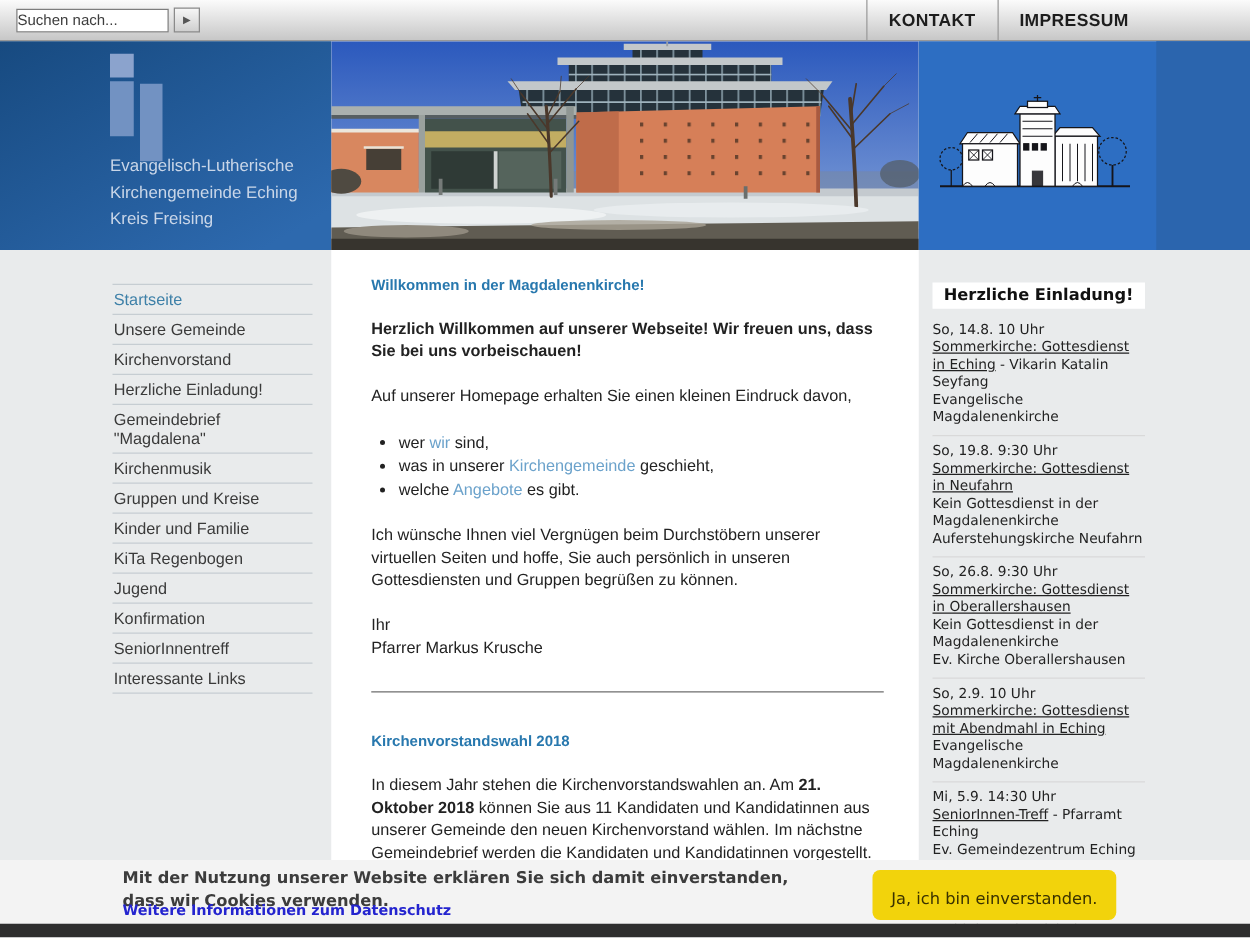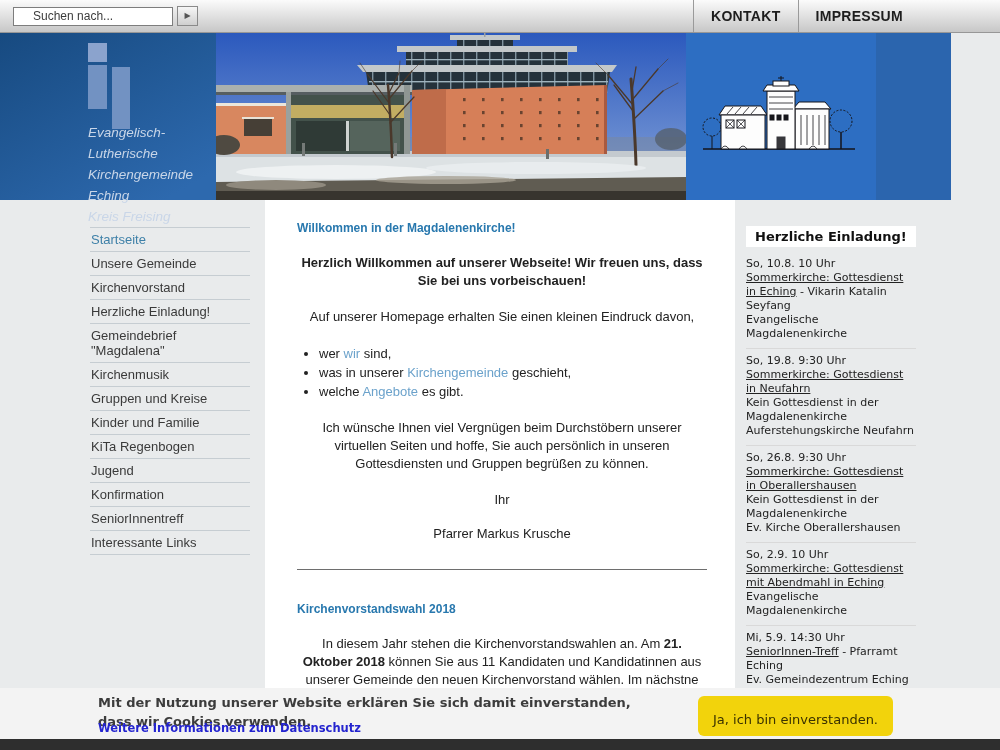--- a/index.html
+++ b/index.html
@@ -1,29 +1,29 @@
 <!DOCTYPE html>
 <html lang="de"><head>
 <meta charset="utf-8">
 <style>
   html,body{margin:0;padding:0;}
   body{font-family:"Liberation Sans",sans-serif;background:#cfd2d4;}
   .page{position:relative;width:1000px;height:750px;background:#e9ebec;overflow:hidden;margin:0 auto;}
 
   
   .topbar{height:32px;background:linear-gradient(#fbfbfb,#c7c7c7);border-bottom:1px solid #979797;display:flex;align-items:center;}
-  .search-input{margin-left:13px;width:120px;height:15px;border:1px solid #7d7d7d;padding:1px 19px;font:12px "Liberation Sans",sans-serif;color:#000000;background:#fff;}
+  .search-input{margin-left:13px;width:120px;height:15px;border:1px solid #7d7d7d;padding:1px 0;font:12px "Liberation Sans",sans-serif;color:#000000;background:#fff;}
   .search-input::placeholder{color:#3c3c3c;opacity:1;}
   .search-btn{margin-left:4px;width:21px;height:20px;border:1px solid #8a8a8a;background:linear-gradient(#f6f6f6,#cfcfcf);font-size:8px;color:#555;line-height:18px;text-align:center;cursor:pointer;padding:0;}
   .top-links{margin-left:auto;margin-right:80px;display:flex;height:32px;}
   .top-links a{display:block;line-height:32px;padding:0 17px;font-size:14px;font-weight:bold;color:#1d1d1d;text-decoration:none;border-left:1px solid #9a9a9a;letter-spacing:.3px;}
 
   
   .header{height:167px;display:flex;}
-  .header-left{width:216px;background:linear-gradient(150deg,#174a80 0%,#2d69ae 90%);position:relative;flex:none;font-style:italic;}
+  .header-left{width:265px;background:linear-gradient(150deg,#174a80 0%,#2d69ae 90%);position:relative;flex:none;}
   .logo-r{position:absolute;}
   .logo-r1{left:88px;top:10px;width:19px;height:19px;background:#8ba3cd;}
   .logo-r2{left:88px;top:32px;width:19px;height:44px;background:#7292c2;}
   .logo-r3{left:112px;top:34px;width:18px;height:62px;background:#7292c2;}
   .site-name{position:absolute;left:88px;top:89px;color:#c9d6e8;font-size:13.5px;line-height:21px;}
   .header-photo{width:470px;position:relative;flex:none;}
   .header-photo svg{display:block;}
   .header-right{width:265px;background:#2d6ec2;position:relative;flex:none;}
   .header-right .edge{position:absolute;right:0;top:0;bottom:0;width:75px;background:#2b65ae;}
   .church-sketch{position:absolute;left:13px;top:42px;}
@@ -33,21 +33,21 @@
   .sidenav{width:265px;box-sizing:border-box;padding:27px 0 0 90px;flex:none;}
   .sidenav ul{list-style:none;margin:0;padding:0;width:160px;}
   .sidenav li{border-bottom:1px solid #c6cdd2;}
   .sidenav li:first-child{border-top:1px solid #c6cdd2;}
   .sidenav a{display:block;padding:4px 0 4px 1px;font-size:13px;color:#3a3a3a;text-decoration:none;}
   .sidenav a.active{color:#3e80a8;}
 
   .main{width:470px;background:#fff;box-sizing:border-box;padding:21px 28px 0 32px;flex:none;}
   .main h1,.main h2{font-size:12px;color:#2878ae;margin:0 0 19px;}
   .main h2{margin-top:32px;}
-  .main p{font-size:13px;line-height:18px;color:#222;margin:16px 0 18px;text-align:center;}
+  .main p{font-size:13px;line-height:18px;color:#222;margin:0 0 18px;}
   .main p.b{font-weight:bold;}
   .main ul.bullets{margin:0 0 18px;padding-left:22px;}
   .main ul.bullets li{font-size:13px;line-height:19px;color:#222;}
   .main a{color:#6ba2cb;text-decoration:none;}
   .main .signoff{margin-bottom:0;}
   .main hr{border:none;border-top:1px solid #6e6e6e;margin:26px 0 0;}
 
   .rightbar{width:265px;box-sizing:border-box;padding:26px 0 0 11px;font-family:"DejaVu Sans",sans-serif;flex:none;}
   .box-head{background:#fff;width:170px;box-sizing:border-box;padding:3px 9px;font-size:13px;font-weight:bold;color:#111;margin-bottom:5px;}
   .event{width:170px;padding:5px 0 7px;border-bottom:1px solid #d9d9d9;font-size:11px;line-height:14px;color:#222;}
@@ -301,21 +301,21 @@
       <p>Pfarrer Markus Krusche</p>
       <hr>
       <h2>Kirchenvorstandswahl 2018</h2>
       <p><span>In diesem Jahr stehen die Kirchenvorstandswahlen an. Am </span><strong>21. Oktober 2018</strong><span> können Sie aus 11 Kandidaten und Kandidatinnen aus unserer Gemeinde den neuen Kirchenvorstand wählen. Im nächstne Gemeindebrief werden die Kandidaten und Kandidatinnen vorgestellt. Was Sie sonst noch dazu wissen müssen finden Sie </span><a href="#">hier</a><span>!</span></p>
     </main>
 
     <aside class="rightbar">
       <div class="box-head">Herzliche Einladung!</div>
 
       <div class="event">
-        <div>So, 10.8. 10 Uhr</div>
+        <div>So, 14.8. 10 Uhr</div>
         <div><a href="#">Sommerkirche: Gottesdienst in Eching</a><span> - Vikarin Katalin Seyfang</span></div>
         <div>Evangelische Magdalenenkirche</div>
         <div></div>
       </div>
       <div class="event">
         <div>So, 19.8. 9:30 Uhr</div>
         <div><a href="#">Sommerkirche: Gottesdienst in Neufahrn</a><span></span></div>
         <div>Kein Gottesdienst in der Magdalenenkirche</div>
         <div>Auferstehungskirche Neufahrn</div>
       </div>

